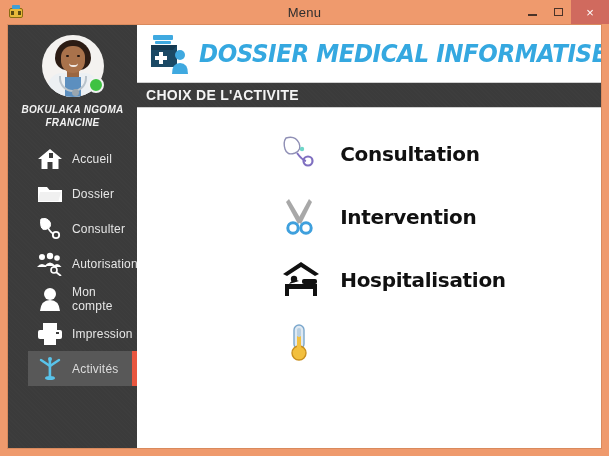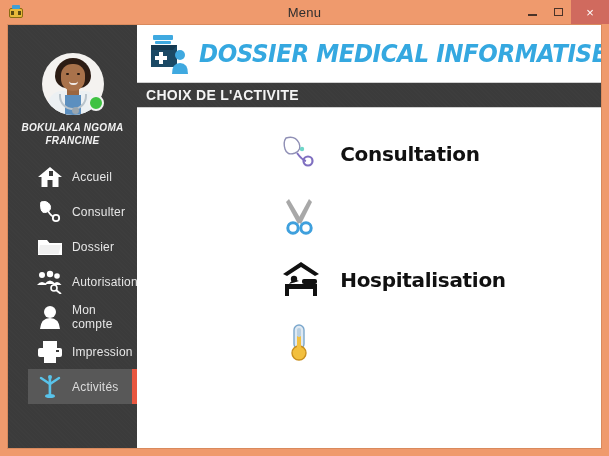--- a/index.html
+++ b/index.html
@@ -69,21 +69,21 @@
   }
   
   .sidebar {
     width:129px; flex:0 0 129px;
     background:#3b3b3b;
     background-image:
       repeating-linear-gradient(45deg, rgba(255,255,255,.012) 0 1px, transparent 1px 3px);
     display:flex; flex-direction:column;
   }
   .profile {
-    padding:28px 4px 8px 4px;
+    padding:10px 4px 8px 4px;
     text-align:center;
   }
   .avatar-wrap {
     width:62px; height:62px; margin:0 auto;
     position:relative;
   }
   .avatar {
     width:62px; height:62px; border-radius:50%;
     background:#f4f2f0;
     overflow:hidden; position:relative;
@@ -234,37 +234,37 @@
             <svg width="26" height="24" viewBox="0 0 26 24">
                 <path d="M13 2 L25 12 L21.5 12 L21.5 22 L15.5 22 L15.5 15 L10.5 15 L10.5 22 L4.5 22 L4.5 12 L1 12 Z" fill="#fff"></path>
                 <rect x="12" y="6" width="4" height="5" fill="#3b3b3b"></rect>
               </svg>
           </div>
           <div class="lb">Accueil</div>
         </div>
 
         <div class="mi">
           <div class="ic">
+            <svg width="26" height="22" viewBox="0 0 26 22">
+                <path d="M1 4 h9 l2.5 3 H25 v12 H1 Z" fill="#fff"></path>
+                <path d="M3 9 h21 l-2.5 9 H1 Z" fill="#f0f0f0"></path>
+              </svg>
+          </div>
+          <div class="lb">Dossier</div>
+        </div>
+
+        <div class="mi">
+          <div class="ic">
             <svg width="26" height="26" viewBox="0 0 26 26">
               <path d="M4 3 q6 -2 9 3 q2 5 -3 7 q-5 2 -6 -3 q-1 -5 0 -7 Z" fill="#fff" stroke="#fff" stroke-width="1"></path>
               <path d="M11 12 q3 5 6 6" stroke="#fff" stroke-width="1.6" fill="none"></path>
               <circle cx="19" cy="19" r="3.2" fill="none" stroke="#fff" stroke-width="1.8"></circle>
             </svg>
           </div>
           <div class="lb">Consulter</div>
-        </div>
-
-        <div class="mi">
-          <div class="ic">
-            <svg width="26" height="22" viewBox="0 0 26 22">
-                <path d="M1 4 h9 l2.5 3 H25 v12 H1 Z" fill="#fff"></path>
-                <path d="M3 9 h21 l-2.5 9 H1 Z" fill="#f0f0f0"></path>
-              </svg>
-          </div>
-          <div class="lb">Dossier</div>
         </div>
 
         <div class="mi">
           <div class="ic">
             <svg width="28" height="24" viewBox="0 0 28 24">
               <circle cx="6" cy="5" r="3" fill="#fff"></circle>
                 <path d="M1 15 q5 -6 10 0 Z" fill="#fff"></path>
               <circle cx="14" cy="4" r="3.2" fill="#fff"></circle>
                 <path d="M8.5 14 q5.5 -7 11 0 Z" fill="#fff"></path>
               <circle cx="21" cy="6" r="2.8" fill="#fff"></circle>
@@ -352,20 +352,21 @@
 
         <div class="act">
           <div class="icon">
             <svg width="36" height="38" viewBox="0 0 36 38">
               <path d="M7 2 L20 24 L16 27 L4 5 Z" fill="#a8a8a8"></path>
               <path d="M27 2 L15 24 L19 27 L30 5 Z" fill="#a8a8a8"></path>
               <circle cx="11" cy="31" r="5.2" fill="none" stroke="#3fa0dd" stroke-width="3"></circle>
               <circle cx="24" cy="31" r="5.2" fill="none" stroke="#3fa0dd" stroke-width="3"></circle>
             </svg>
           </div>
+          <div class="nm">Intervention</div>
         </div>
 
         <div class="act">
           <div class="icon">
             <svg width="38" height="38" viewBox="0 0 38 38">
               <path d="M19 2 L37 14 L33 16 L19 7 L5 16 L1 14 Z" fill="#111"></path>
               <rect x="3" y="24" width="32" height="5" fill="#111"></rect>
               <rect x="3" y="29" width="4" height="7" fill="#111"></rect>
               <rect x="31" y="29" width="4" height="7" fill="#111"></rect>
               <rect x="20" y="19" width="15" height="5" rx="2" fill="#111"></rect>

